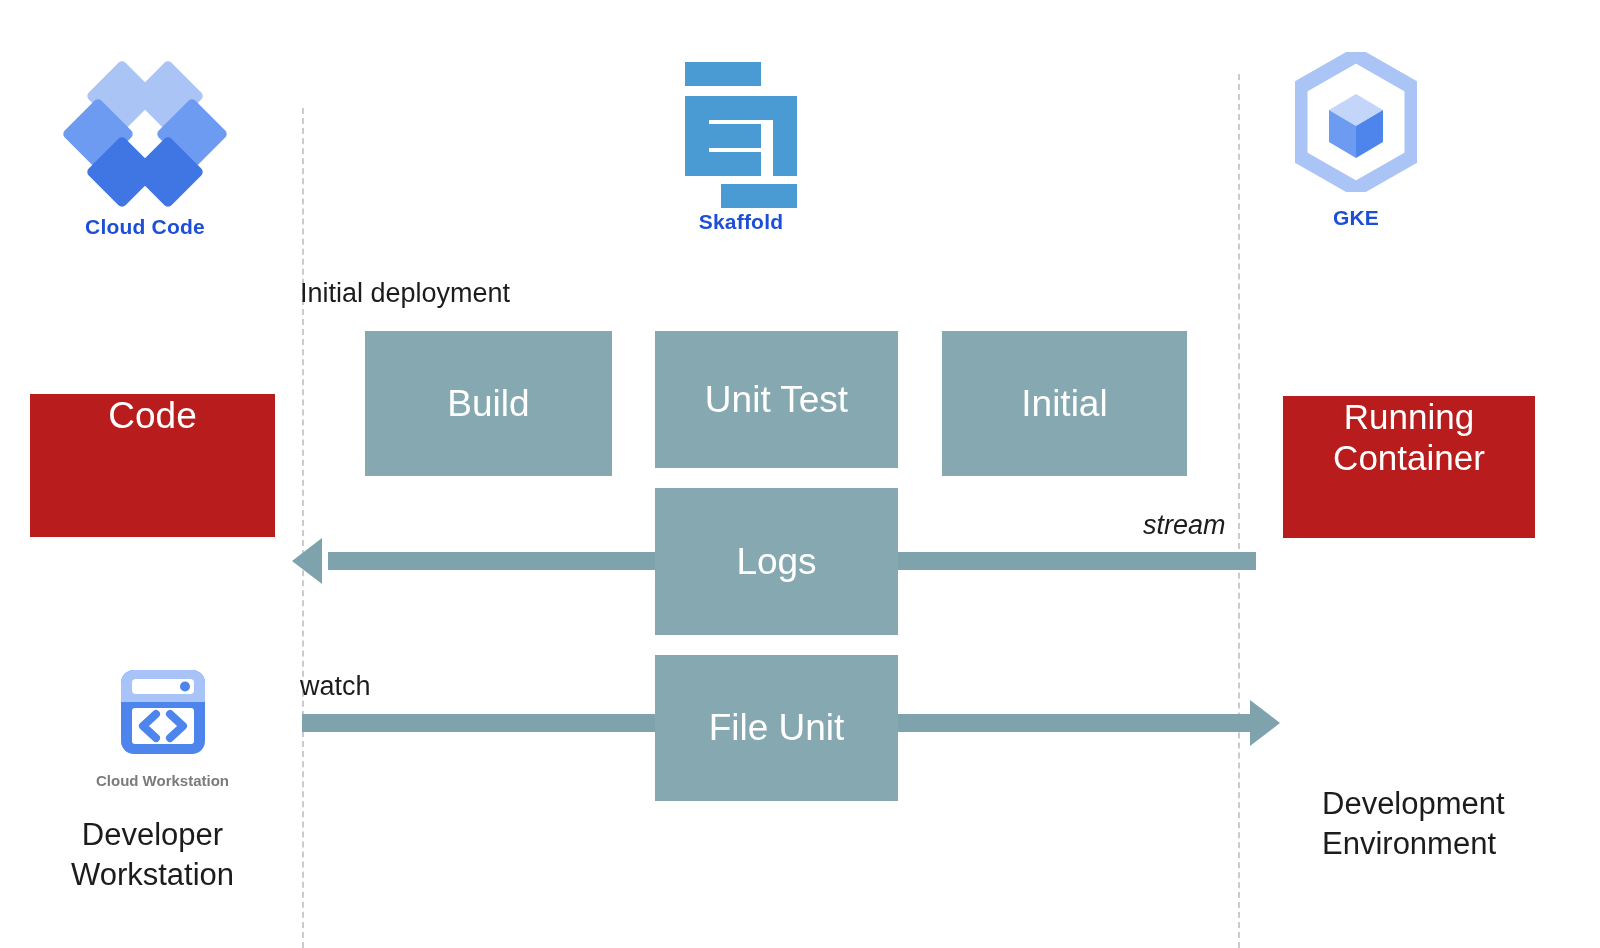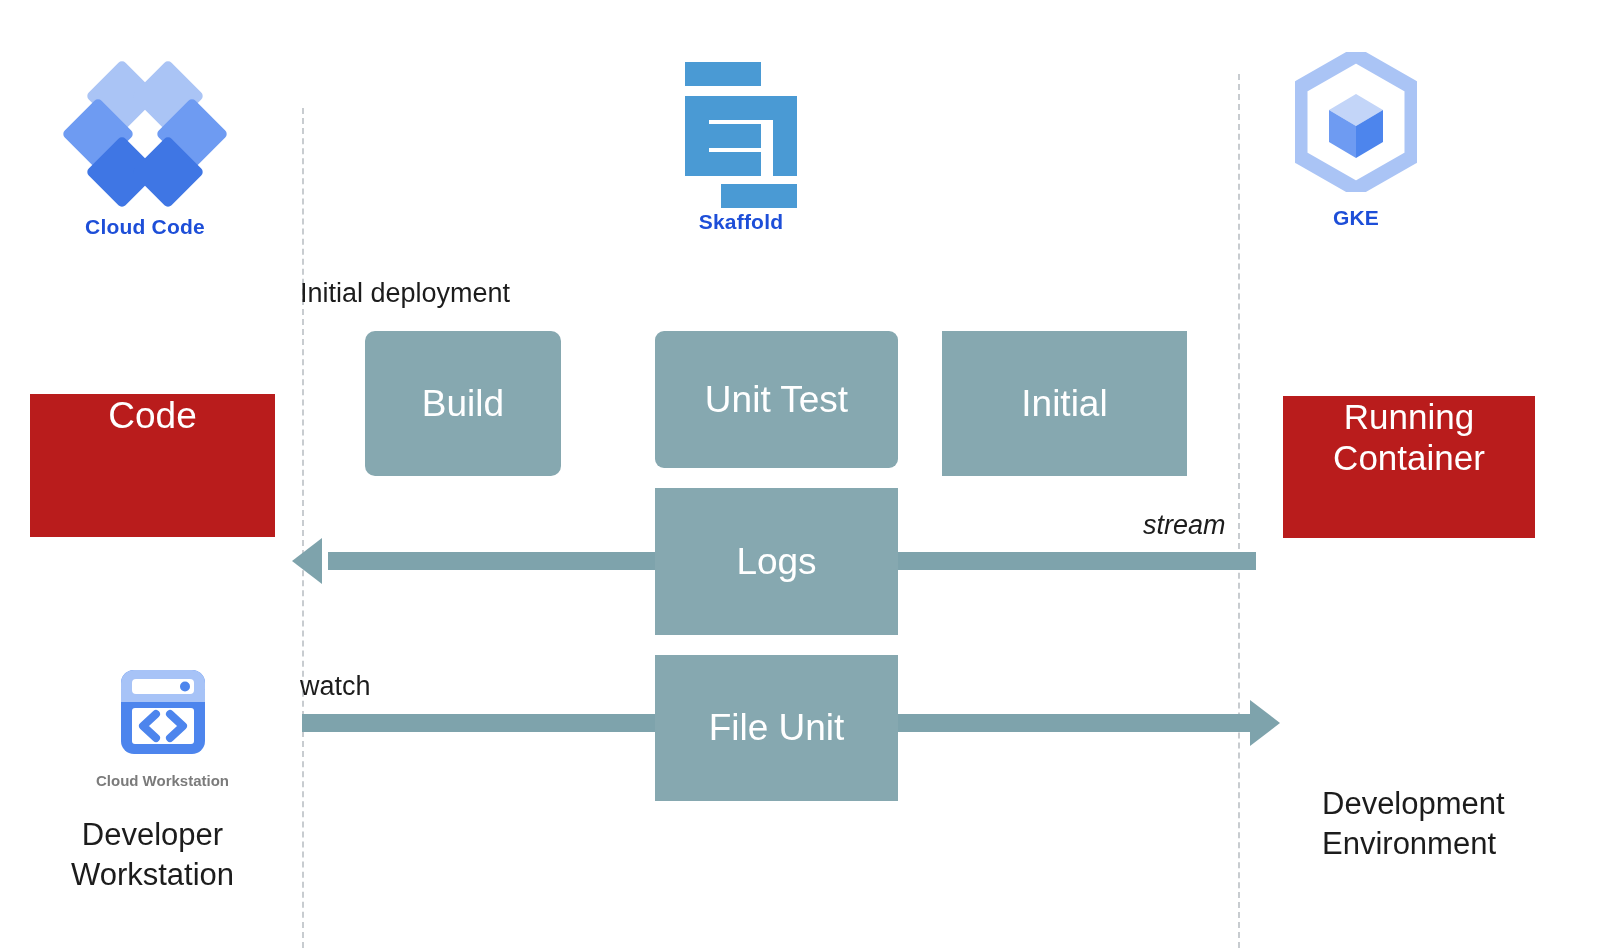--- a/index.html
+++ b/index.html
@@ -80,22 +80,22 @@
   .teal-box {
     position: absolute;
     background: #86a8b0;
     color: #ffffff;
     display: flex;
     align-items: center;
     justify-content: center;
     font-size: 37px;
     font-weight: 400;
   }
-  #box-build     { left: 365px; top: 331px; width: 196px; height: 145px; border-radius: 10px; }
-  #box-unit-test { left: 655px; top: 331px; width: 243px; height: 137px; border-radius: 9px; }
+  #box-build     { left: 365px; top: 331px; width: 247px; height: 145px; }
+  #box-unit-test { left: 655px; top: 331px; width: 243px; height: 137px; }
   #box-deploy    { left: 942px; top: 331px; width: 245px; height: 145px; }
   #box-logs      { left: 655px; top: 488px; width: 243px; height: 147px; }
   #box-file-sync { left: 655px; top: 655px; width: 243px; height: 146px; }
 
   
   .arrow-shaft { position: absolute; background: #7ea3ac; height: 18px; }
   .arrow-head  { position: absolute; width: 0; height: 0; }
   .arrow-head.left {
     border-top: 23px solid transparent;
     border-bottom: 23px solid transparent;

